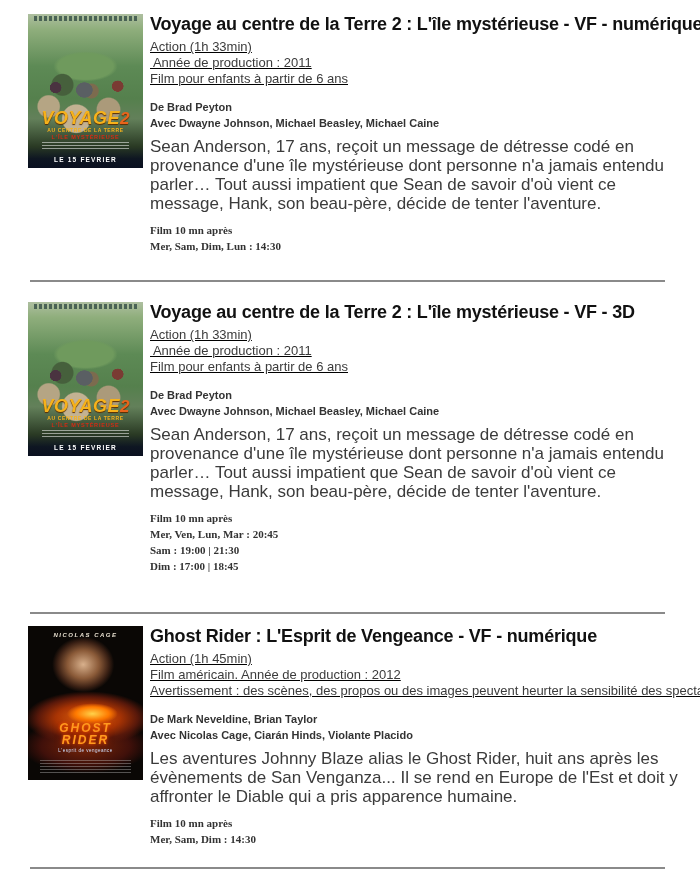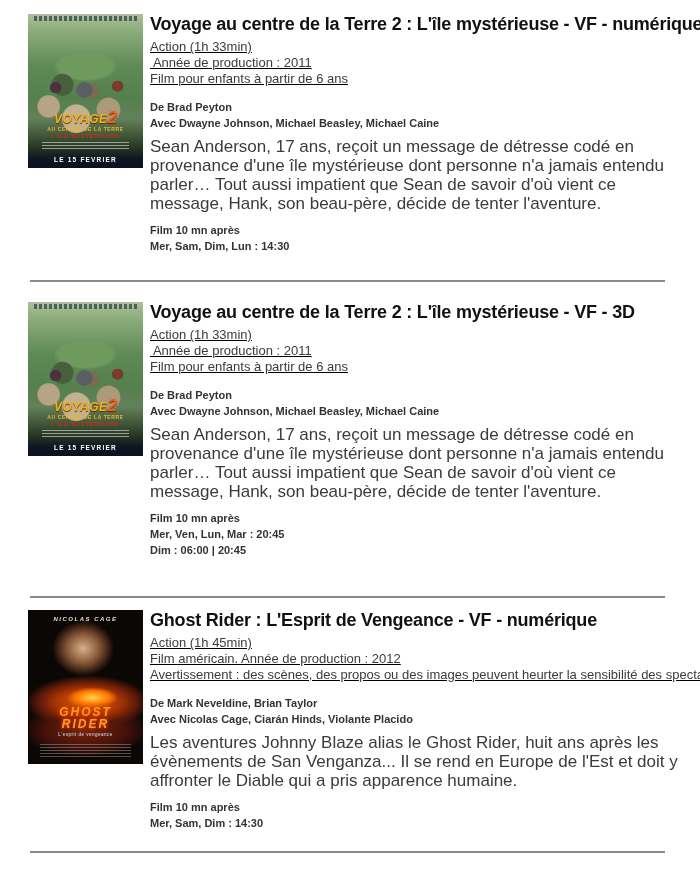--- a/index.html
+++ b/index.html
@@ -32,21 +32,21 @@
     background:repeating-linear-gradient(90deg, #233d3a 0 3px, rgba(0,0,0,0) 3px 5px);
   }
   .pv-figures {
     position:absolute; top:52px; left:0; right:0; height:48px;
     background:
       radial-gradient(ellipse 7% 16% at 24% 45%, #4a3340 0 70%, rgba(0,0,0,0) 75%),
       radial-gradient(ellipse 10% 22% at 49% 50%, #5a5f63 0 70%, rgba(0,0,0,0) 75%),
       radial-gradient(ellipse 7% 16% at 78% 42%, #7a3b33 0 70%, rgba(0,0,0,0) 75%);
   }
   .pv-title { position:absolute; top:95px; left:0; right:0; text-align:center; line-height:1; }
-  .pv-main { color:#f6b21b; font-weight:bold; font-style:italic; font-size:12px; text-shadow:0 1px 1px #5a2d00; letter-spacing:.5px; }
+  .pv-main { color:#f6b21b; font-weight:bold; font-style:italic; font-size:18px; text-shadow:0 1px 1px #5a2d00; letter-spacing:.5px; }
   .pv-num { color:#e8641c; font-weight:bold; font-style:italic; font-size:17px; text-shadow:0 1px 1px #5a2d00; }
   .pv-sub { color:#f6b21b; font-weight:bold; font-size:5px; letter-spacing:.6px; margin-top:1px; }
   .pv-island { color:#d42b14; font-weight:bold; font-size:5.5px; letter-spacing:.8px; margin-top:2px; }
   .pv-smallcredits {
     position:absolute; top:128px; left:14px; right:14px; height:8px; opacity:.65;
     background:repeating-linear-gradient(180deg, rgba(255,255,255,.8) 0 1px, rgba(0,0,0,0) 1px 3px);
   }
   .pv-release { position:absolute; bottom:5px; left:0; right:0; text-align:center; color:#ffffff; font-weight:bold; font-size:6.5px; letter-spacing:1.2px; }
 
   .poster-ghost {
@@ -71,21 +71,21 @@
   .info { margin-left:7px; flex:1 1 auto; min-width:0; overflow:visible; }
   .title {
     margin:0; font-size:18px; line-height:21px; font-weight:bold; color:#111111;
     white-space:pre; letter-spacing:-0.2px; cursor:pointer;
   }
   .meta { margin-top:4px;text-decoration:underline; }
   .meta-line { font-size:13px; line-height:16px; color:#3b3b3b; white-space:pre; }
   .credits { margin-top:12px; }
   .bold-line { font-size:11px; line-height:16px; color:#333333; font-weight:bold; white-space:pre; }
   .synopsis { margin:6px 0 0 0; font-size:17px; line-height:19px; color:#3b3b3b; max-width:528px; }
-  .schedule { margin-top:9px; }
+  .schedule { margin-top:9px;font-family:Liberation Serif, serif; }
 </style>
 </head>
 <body>
 
 <div id="page">
 
   <div class="entry entry-1">
     <div class="poster poster-voyage">
       <div class="pv-topcredits"></div>
       <div class="pv-figures"></div>
@@ -138,21 +138,22 @@
         <div class="meta-line">Film pour enfants à partir de 6 ans</div>
       </div>
       <div class="credits">
         <div class="bold-line">De Brad Peyton</div>
         <div class="bold-line">Avec Dwayne Johnson, Michael Beasley, Michael Caine</div>
       </div>
       <p class="synopsis">Sean Anderson, 17 ans, reçoit un message de détresse codé en provenance d'une île mystérieuse dont personne n'a jamais entendu parler… Tout aussi impatient que Sean de savoir d'où vient ce message, Hank, son beau-père, décide de tenter l'aventure.</p>
       <div class="schedule">
         <div class="bold-line">Film 10 mn après</div>
         <div class="bold-line">Mer, Ven, Lun, Mar : 20:45</div>
-        <div class="bold-line">Dim : 06:00 | 20:45</div>
+        <div class="bold-line">Sam : 19:00 | 21:30</div>
+        <div class="bold-line">Dim : 17:00 | 18:45</div>
       </div>
     </div>
   </div>
 
   <div class="divider"></div>
 
   <div class="entry entry-3">
     <div class="poster poster-ghost">
       <div class="pg-credit">NICOLAS CAGE</div>
       <div class="pg-title">

